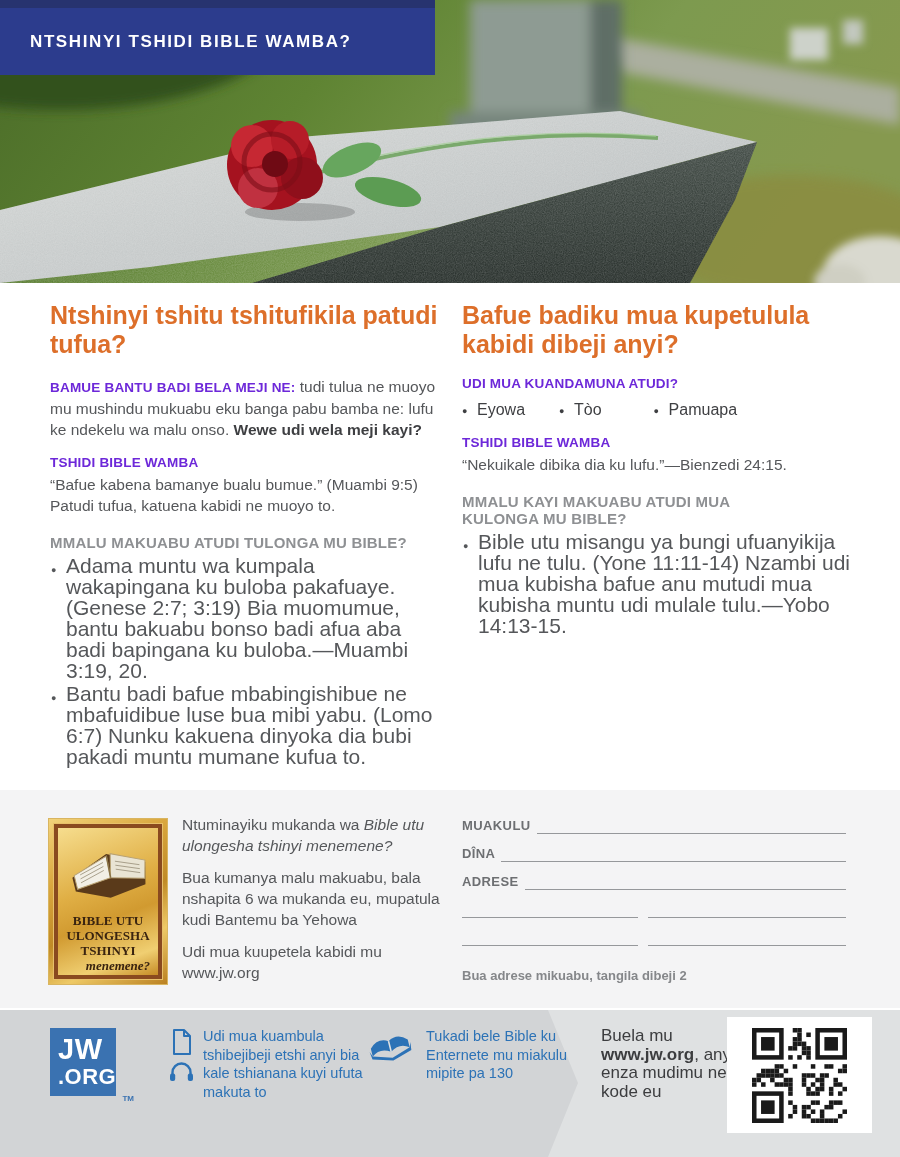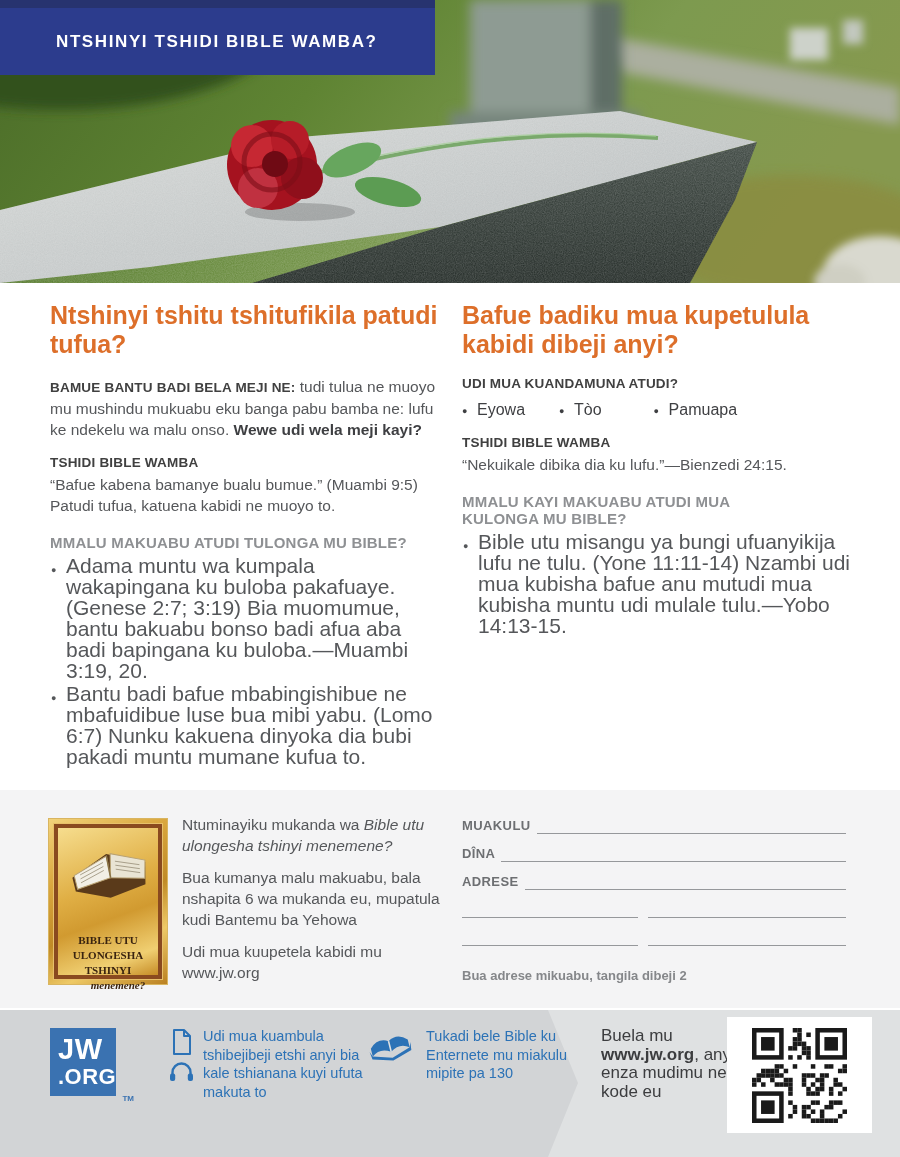--- a/index.html
+++ b/index.html
@@ -2,30 +2,30 @@
 <html><head>
 <meta charset="utf-8">
 <style>
   html,body{margin:0;padding:0;background:#ffffff;}
   .page{position:relative;width:900px;height:1157px;background:#ffffff;overflow:hidden;
         font-family:"Liberation Sans",sans-serif;-webkit-font-smoothing:antialiased;}
 
   
   .photo{position:absolute;top:0;left:0;width:900px;height:283px;}
   .banner{position:absolute;top:8px;left:0;width:435px;height:67px;background:#2c3c8d;
-          display:flex;align-items:center;box-sizing:border-box;padding-left:56px;}
+          display:flex;align-items:center;box-sizing:border-box;padding-left:30px;}
   .banner span{color:#ffffff;font-size:17px;font-weight:700;letter-spacing:1.6px;}
 
   
   .col{position:absolute;top:301px;}
   .col-left{left:50px;width:392px;}
   .col-right{left:462px;width:400px;}
   h2.section{margin:0 0 17px 0;color:#dd6f2a;font-size:25px;line-height:29px;font-weight:600;}
   .kicker{font-size:13.5px;font-weight:700;letter-spacing:.2px;margin:0 0 4px 0;}
-  .kicker.blue{color:#404040;}
+  .kicker.blue{color:#6d28d9;}
   .kicker.gray{color:#8e9093;font-size:15px;}
   .body{color:#55575a;font-size:15.5px;line-height:21px;margin:0;}
   .block{margin-bottom:15px;}
   .boldq{font-weight:700;color:#3e3f42;}
   ul.bullets{margin:2px 0 0 0;padding:0 0 0 16px;list-style:none;}
   ul.bullets li{position:relative;color:#55575a;font-size:21px;line-height:21px;margin-bottom:2px;}
   ul.bullets li::before{content:"●";position:absolute;left:-15px;top:5px;font-size:9px;color:#55575a;}
   .options{display:flex;align-items:center;margin:10px 0 2px 0;color:#3e3f42;font-size:16px;}
   .opt{position:relative;padding-left:15px;}
   .opt::before{content:"●";position:absolute;left:0;top:5px;font-size:9px;color:#3e3f42;}
@@ -34,21 +34,21 @@
   .maxw{max-width:330px;}
 
   
   .band{position:absolute;top:790px;left:0;width:900px;height:218px;background:#f4f4f5;}
   .cover{position:absolute;left:48px;top:28px;width:120px;height:167px;
          background:linear-gradient(150deg,#f3d47c 0%,#d9a63e 30%,#c08a26 55%,#eec966 75%,#b97f20 100%);
          box-shadow:0 0 0 1px #d9b560 inset;}
   .cover-frame{position:absolute;inset:6px;border:4px solid #8a4a1f;outline:1px solid #e7c06a;
                background:linear-gradient(160deg,#f6dd8e 0%,#e0af45 40%,#d19a30 60%,#f0cf72 85%,#c68c26 100%);}
   .cover-title{position:absolute;left:0;right:0;top:95px;text-align:center;
-               font-family:"Liberation Serif",serif;color:#3a2410;font-size:11px;line-height:15px;font-weight:700;margin-top:20px;}
+               font-family:"Liberation Serif",serif;color:#3a2410;font-size:13px;line-height:15px;font-weight:700;}
   .cover-title .it{font-style:italic;font-weight:700;padding-left:20px;}
   .cover-book{position:absolute;left:10px;top:14px;}
   .req-text{position:absolute;left:182px;top:24px;width:262px;color:#55575a;font-size:15.5px;line-height:21px;}
   .req-text p{margin:0 0 11px 0;}
   .req-text .it{font-style:italic;}
   .form{position:absolute;left:462px;top:16px;width:384px;}
   .form-row{display:flex;align-items:flex-end;height:28px;}
   .form-label{font-size:13px;font-weight:700;color:#6d6f72;letter-spacing:.4px;padding:0 6px 1px 0;}
   .form-line{flex:1;border-bottom:1px solid #96989b;align-self:stretch;}
   .seg1{width:176px;border-bottom:1px solid #96989b;align-self:stretch;margin-right:10px;}

